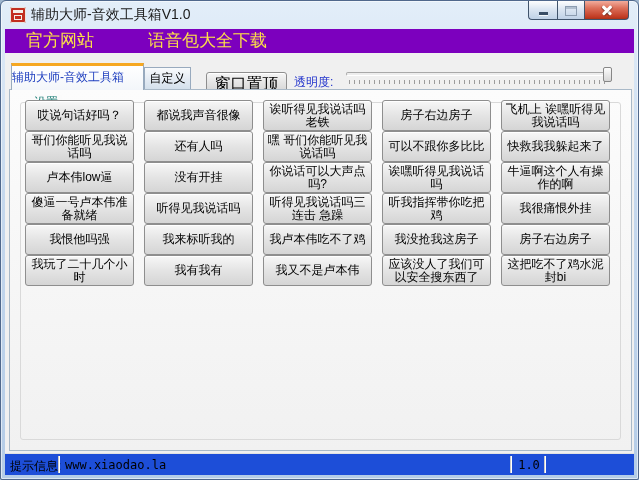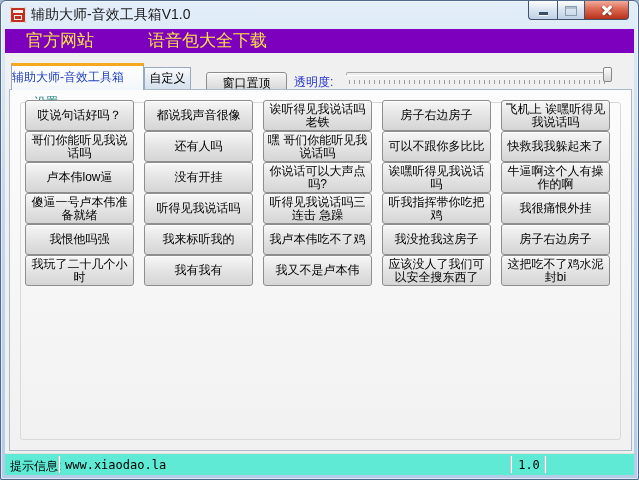--- a/index.html
+++ b/index.html
@@ -43,21 +43,21 @@
   
   .tab-active{position:absolute;left:6px;top:10px;width:133px;height:27px;z-index:3;box-sizing:border-box;
     background:linear-gradient(#FFFFFF,#F3F6FA);border:1px solid #98AABE;border-bottom:none;
     border-top:3px solid #F6A821;color:#1F3FBF;font-size:12px;text-align:left;line-height:22px;cursor:default;}
   .tab-inactive{position:absolute;left:139px;top:14px;width:47px;height:22px;z-index:1;box-sizing:border-box;
     background:linear-gradient(#F8FAFC,#E4EBF3 55%,#D4E0EC);border:1px solid #98AABE;border-bottom:none;
     color:#000;font-size:12px;text-align:center;line-height:21px;cursor:default;}
   
   .btn{background:linear-gradient(#F6F6F6,#E4E4E4 50%,#D3D3D3);border:1px solid #8E8E8E;border-radius:3px;
     box-shadow:inset 0 1px 0 #FFF;color:#000;box-sizing:border-box;}
-  .pinbtn{position:absolute;left:201px;top:19px;width:81px;height:22px;font-size:12px;
+  .pinbtn{position:absolute;left:201px;top:19px;width:81px;height:22px;font-size:16px;
     font-family:"Liberation Sans",sans-serif;}
   .opacity-label{position:absolute;left:289px;top:21px;color:#2233CC;font-size:12px;}
   .slider{position:absolute;left:339px;top:10px;width:270px;height:26px;}
   .slider .track{position:absolute;left:2px;right:2px;top:9px;height:4px;box-sizing:border-box;
     background:#EDEDED;border:1px solid #A9A9A9;border-bottom-color:#FFF;border-radius:2px;}
   .slider .ticks{position:absolute;left:5px;right:5px;top:17px;height:4px;
     background:repeating-linear-gradient(90deg,#9C9C9C 0 1px,transparent 1px 5px);}
   .slider .thumb{position:absolute;top:4px;width:9px;height:15px;left:257px;
     background:linear-gradient(#FCFCFC,#D6D6D6);border:1px solid #878787;border-radius:2px;box-sizing:border-box;}
   
@@ -67,21 +67,21 @@
     border:1px solid #D9D9D9;border-radius:3px;}
   .group-label{position:absolute;left:9px;top:-8px;padding:0 4px;background:#FBFBFB;
     font-size:12px;color:#0f766e;line-height:15px;}
   .grid{position:absolute;left:15px;top:10px;width:585px;display:grid;
     grid-template-columns:repeat(5,109px);gap:0 10px;grid-auto-rows:31px;}
   .sound-btn{border:1px solid #8E8E8E;border-radius:3px;box-sizing:border-box;
     background:linear-gradient(#F7F7F7,#E4E4E4 50%,#D5D5D5);box-shadow:inset 0 1px 0 #FFF;
     font-family:"Liberation Sans",sans-serif;font-size:12px;line-height:13px;color:#000;
     display:flex;align-items:center;justify-content:center;text-align:center;padding:1px 2px;cursor:default;}
   
-  .statusbar{position:absolute;left:0;right:0;bottom:0;height:21px;background:#5eead4;
+  .statusbar{position:absolute;left:0;right:0;bottom:0;height:21px;background:#1d4ed8;
     border-top:1px solid #E2E2E2;font-size:12px;color:#000;}
   .sb-label{position:absolute;left:5px;top:4px;}
   .sb-url{position:absolute;left:60px;top:4px;font-family:"DejaVu Sans Mono",monospace;font-size:12px;}
   .sb-version{position:absolute;left:509px;top:4px;width:30px;text-align:center;
     font-family:"DejaVu Sans Mono",monospace;font-size:12px;}
   .sb-sep{position:absolute;top:2px;bottom:2px;width:1px;background:#C9C9C9;box-shadow:1px 0 0 #FFF;}
 </style>
 </head>
 <body>
 

